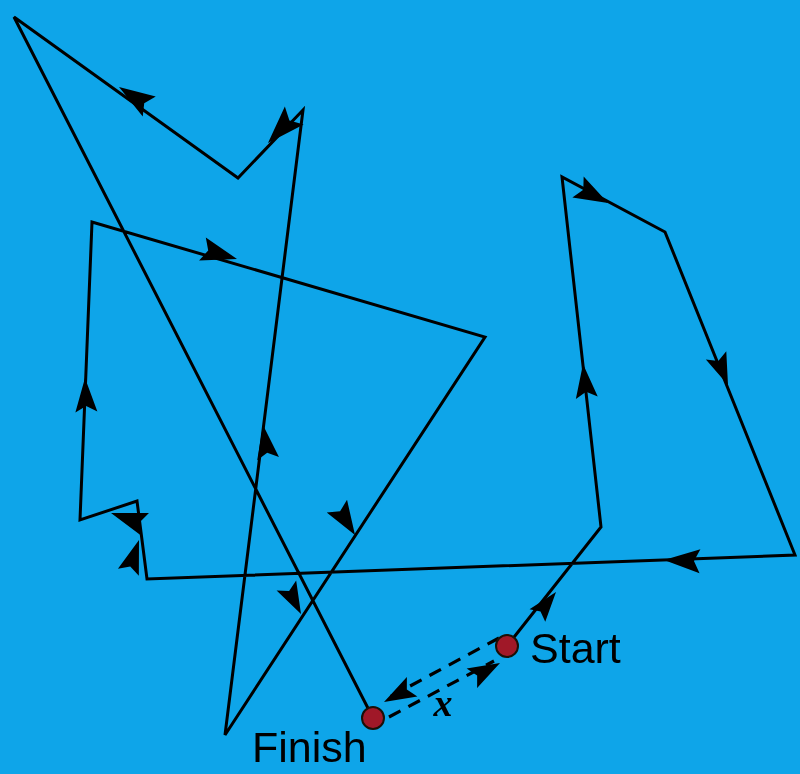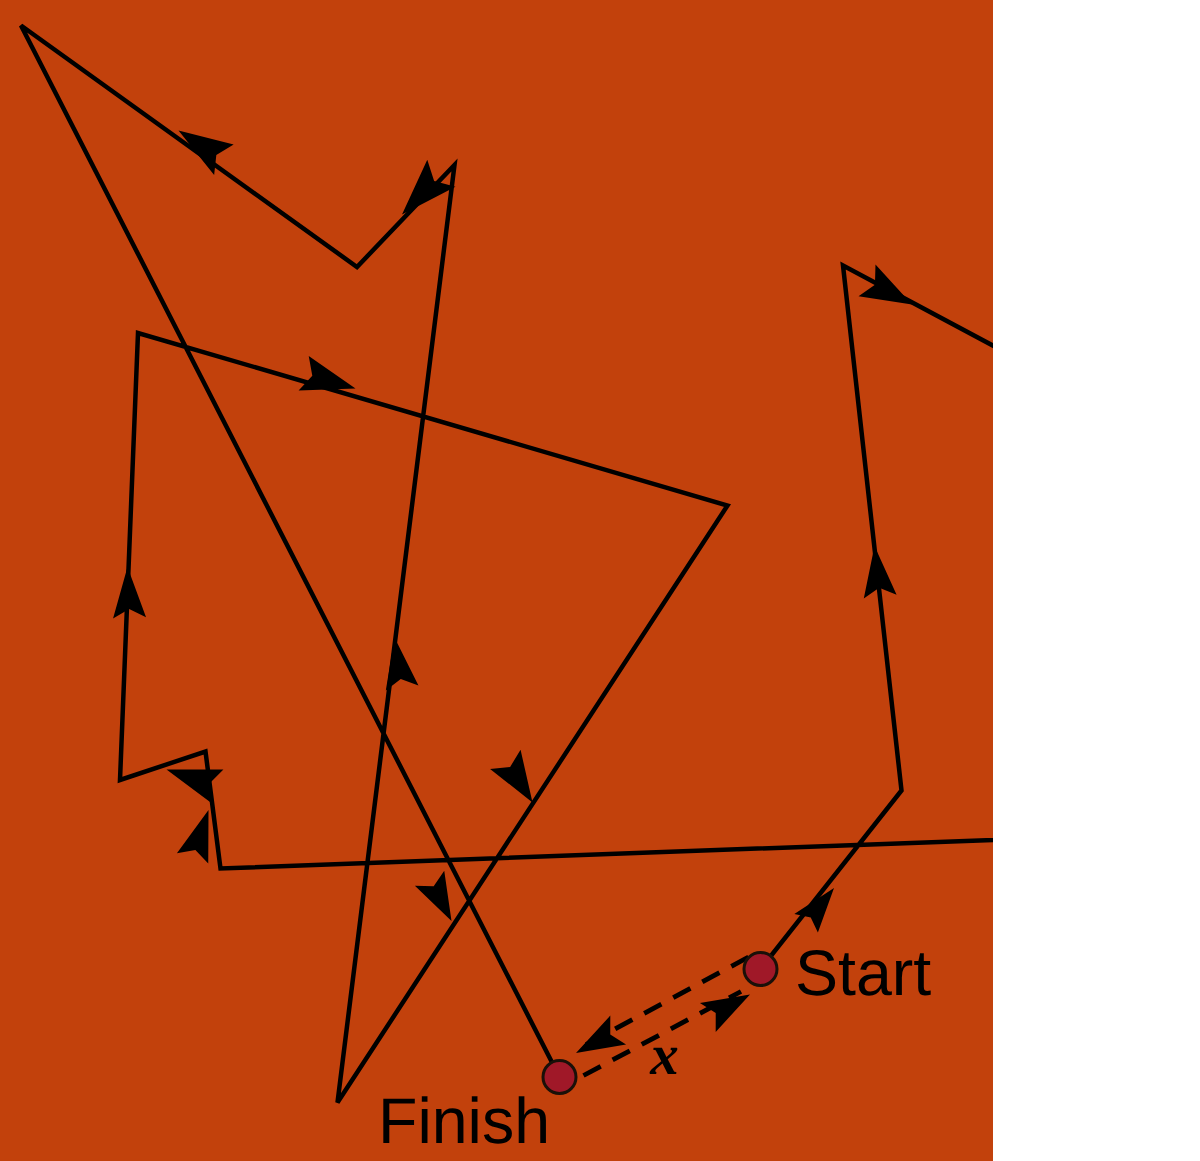--- a/index.html
+++ b/index.html
@@ -6,23 +6,23 @@
   html, body {
     margin: 0;
     padding: 0;
     background: #ffffff;
   }
   body {
     font-family: "Liberation Sans", sans-serif;
   }
   #figure-root {
     position: relative;
-    width: 662px;
+    width: 800px;
     height: 774px;
-    background: #c2410c;
+    background: #0ea5e9;
     overflow: hidden;
   }
   #walk-svg {
     position: absolute;
     left: 0;
     top: 0;
     width: 800px;
     height: 774px;
     display: block;
   }

